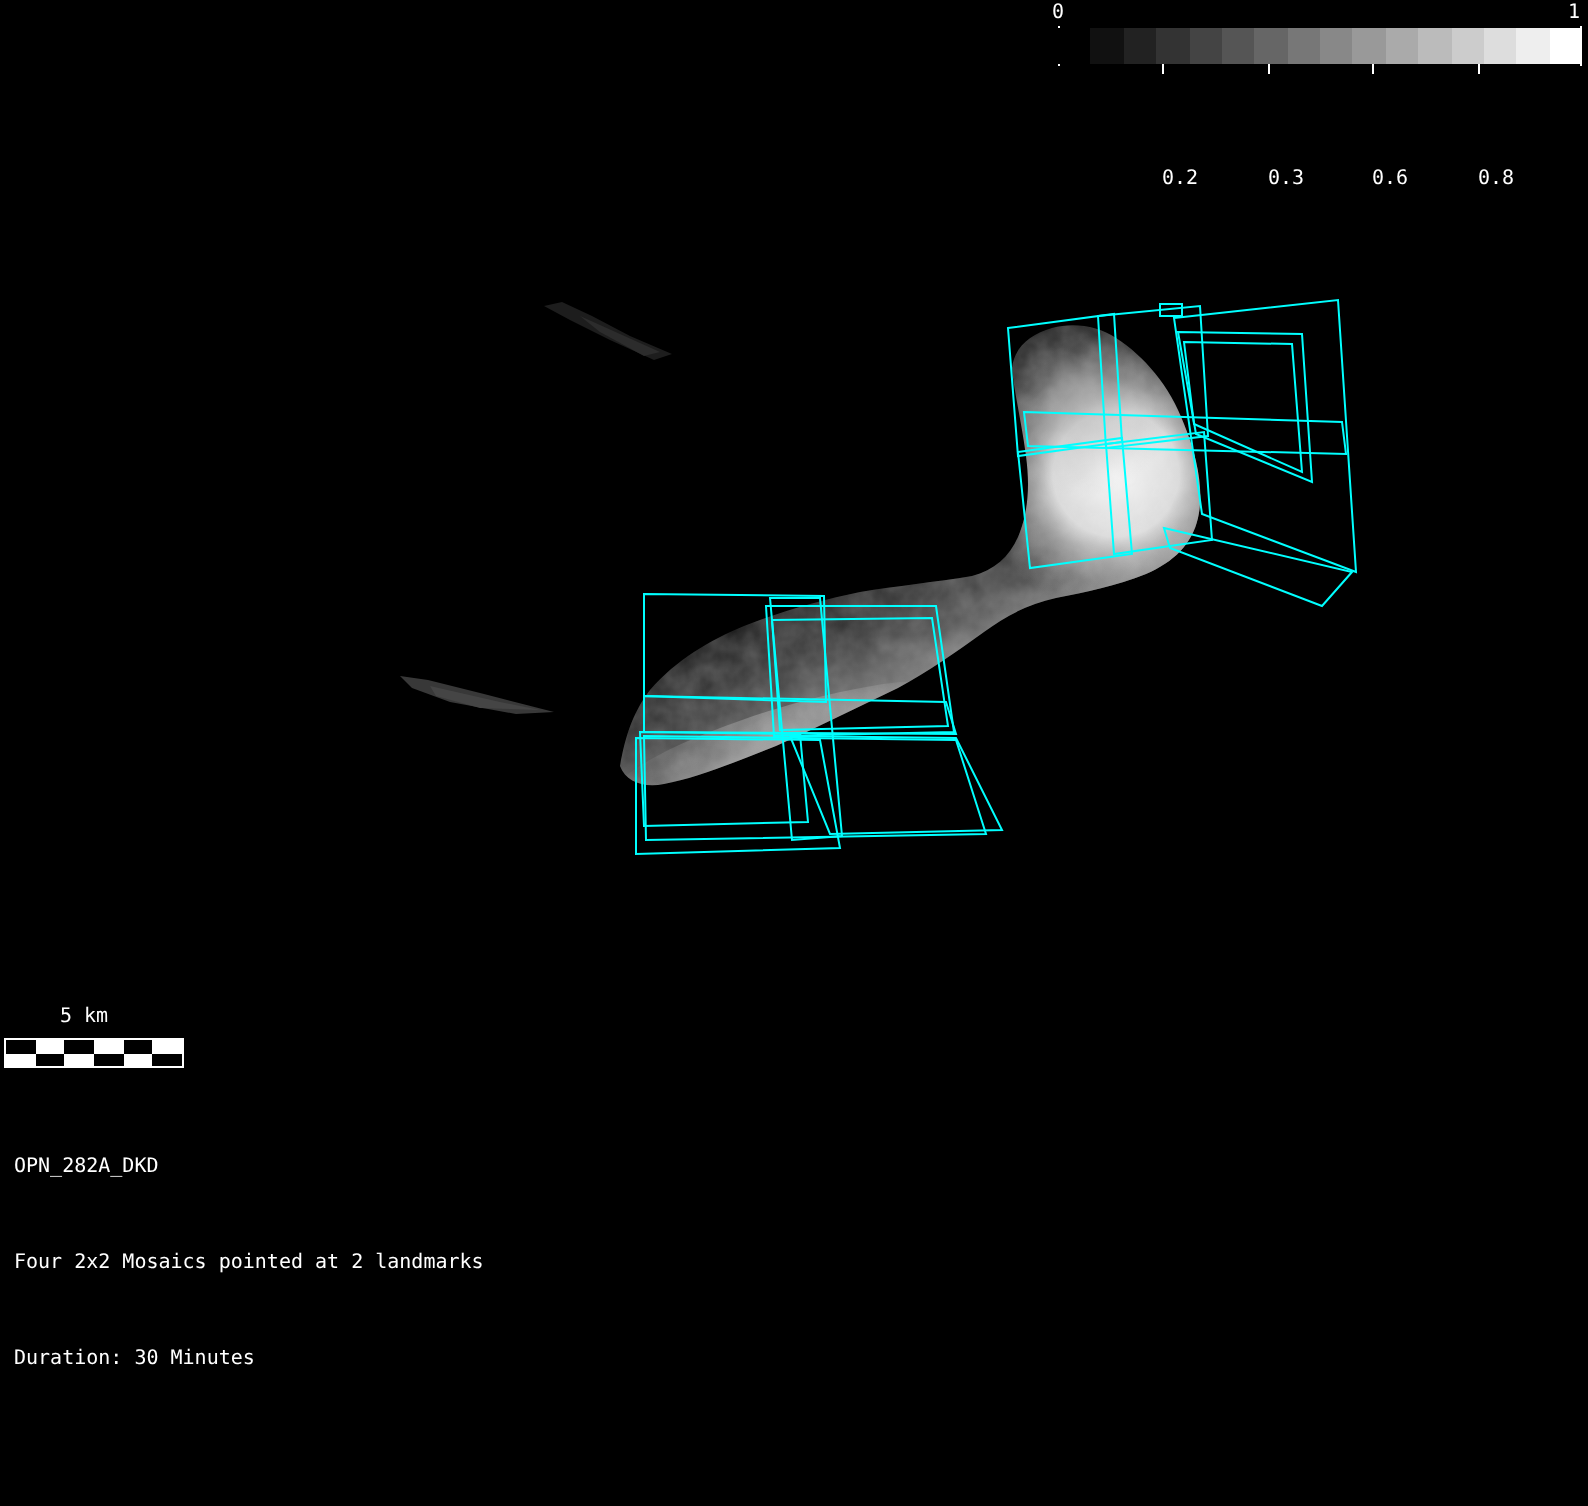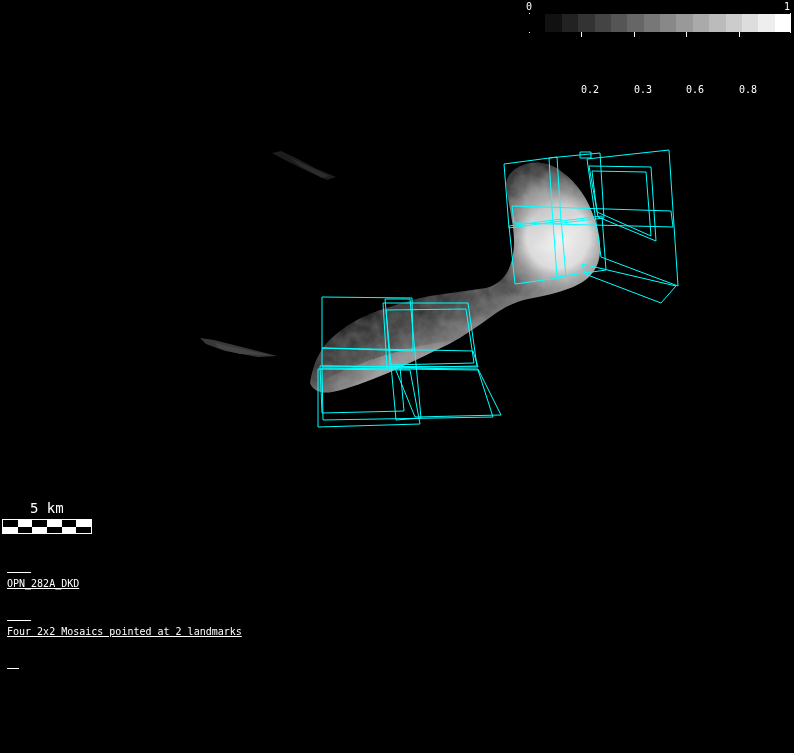--- a/index.html
+++ b/index.html
@@ -12,27 +12,27 @@
   svg.scene{position:absolute;left:0;top:0;}
   
   .cb-steps{position:absolute;left:529px;top:14px;width:262px;height:18px;display:flex;}
   .cb-steps div{flex:1 1 auto;height:100%;}
   .cb-tick{position:absolute;width:1px;background:#fff;}
   .cb-tick.end{top:13px;height:20px;}
   .cb-tick.minor{top:32px;height:5px;}
   .cb-lab{position:absolute;top:36px;font-size:10px;line-height:12px;color:#fff;white-space:pre;margin-top:48px;}
   .cb-endlab{position:absolute;top:1px;font-size:10px;line-height:12px;color:#fff;}
   
-  .sb-label{position:absolute;left:30px;top:502px;font-size:14px;line-height:13px;}
+  .sb-label{position:absolute;left:30px;top:502px;font-size:10px;line-height:13px;}
   .sb{position:absolute;left:2px;top:519px;width:90px;height:15px;border:1px solid #fff;
       display:grid;grid-template-columns:repeat(6,1fr);grid-template-rows:repeat(2,1fr);}
   .sb div{width:100%;height:100%;}
   
   .status{position:absolute;left:99px;top:521px;font-size:10px;line-height:13px;white-space:pre;}
-  .info{position:absolute;left:7px;top:544px;font-size:10px;line-height:16px;white-space:pre;text-decoration:underline;}
+  .info{position:absolute;left:7px;top:544px;font-size:10px;line-height:16px;white-space:pre;}
   .fp{fill:none;stroke-width:1px;}
 </style>
 </head>
 <body>
 
 <div class="stage">
 
   <svg class="scene" width="794" height="753" viewBox="0 0 794 753">
     <defs>
       <linearGradient id="gBase" gradientUnits="userSpaceOnUse" x1="395" y1="288" x2="448" y2="394">
@@ -171,15 +171,16 @@
       <div style="background: rgb(255, 255, 255);"></div>
       <div style="background: rgb(0, 0, 0);"></div>
       <div style="background: rgb(255, 255, 255);"></div>
       <div style="background: rgb(0, 0, 0);"></div>
     </div>
 
 
   <div class="info">
     <div>OPN_282A_DKD</div>
     <div>Four 2x2 Mosaics pointed at 2 landmarks</div>
+    <div>Duration: 30 Minutes</div>
   </div>
 
 </div>
 
 </body></html>

